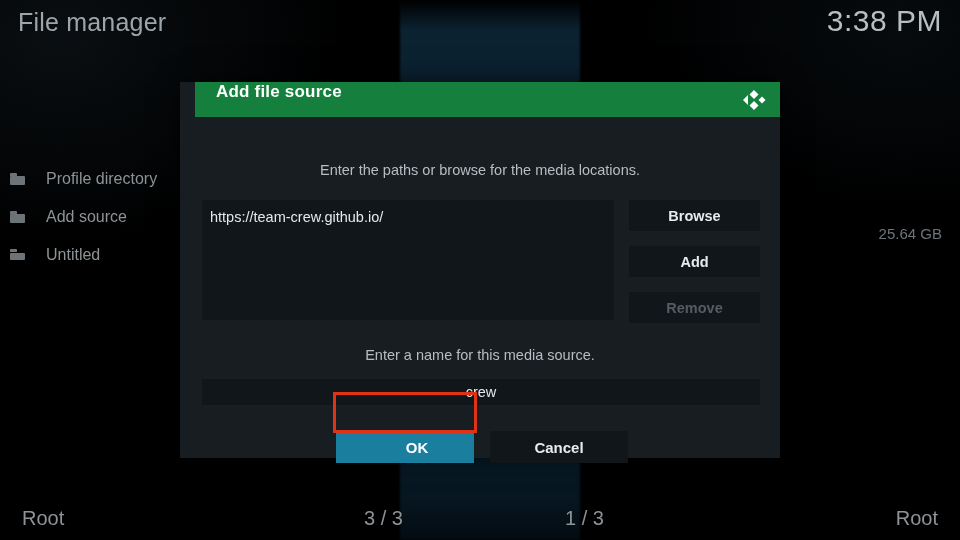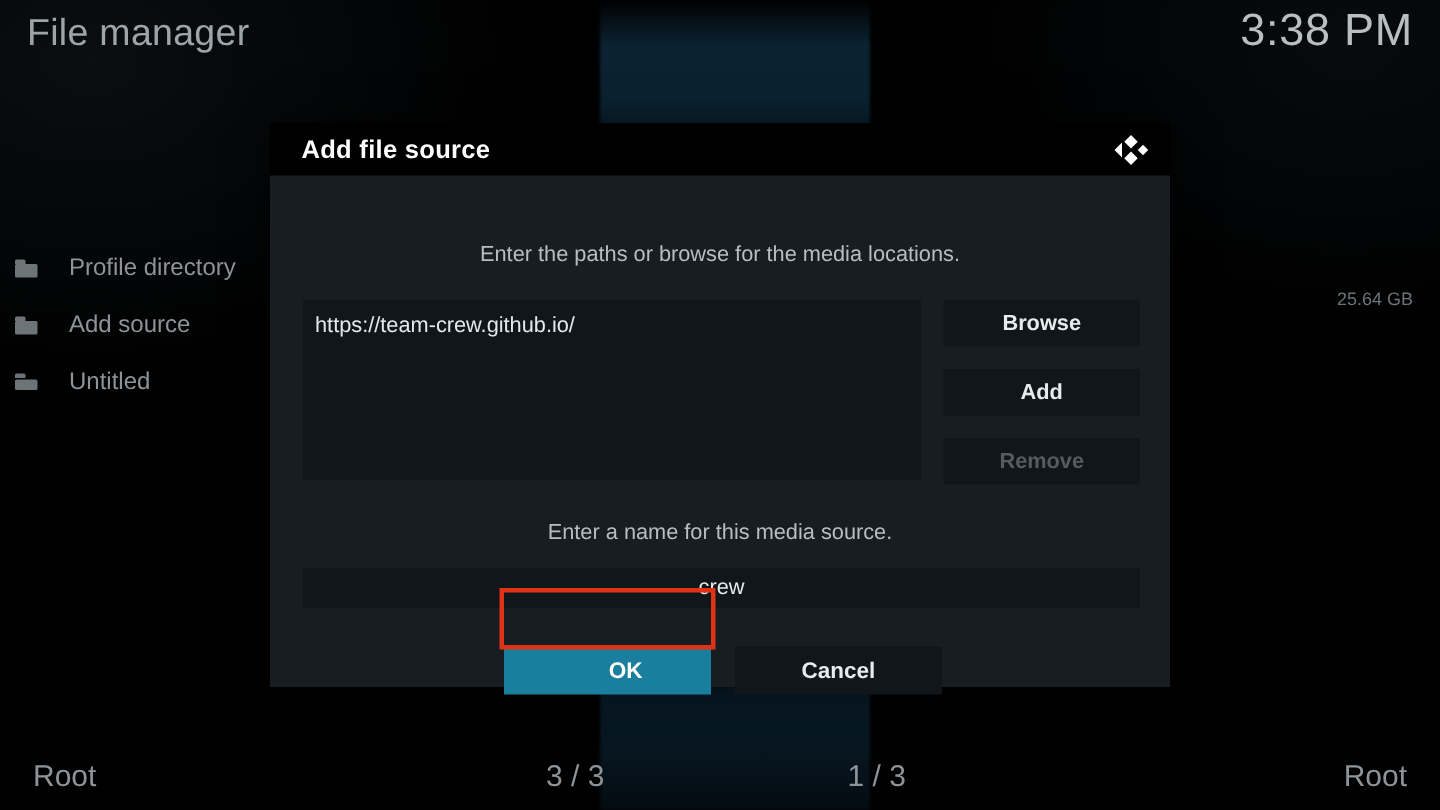--- a/index.html
+++ b/index.html
@@ -122,41 +122,42 @@
   .file-label {
     font-size: 16px;
     color: #8d9397;
     white-space: nowrap;
   }
 
   
   #disk-size {
     position: absolute;
     right: 18px;
-    top: 192px;
-    font-size: 12px;
+    top: 225px;
+    font-size: 15px;
     color: #6d7478;
   }
 
   
   #dialog {
     position: absolute;
     left: 180px;
     top: 82px;
     width: 600px;
     height: 376px;
     background: #171d21;
     box-shadow: 0 0 24px rgba(0,0,0,0.65);
   }
   #dialog-titlebar {
     position: relative;
     height: 35px;
-    background: #000000;
-    display: flex;
-    align-items: center;
+    background: #15803d;
+    display: flex;
+    align-items: flex-start;
+    margin-left: 15px;
   }
   #dialog-title {
     margin-left: 21px;
     font-size: 17px;
     font-weight: bold;
     color: #ffffff;
     letter-spacing: 0.2px;
   }
   #kodi-logo {
     position: absolute;

